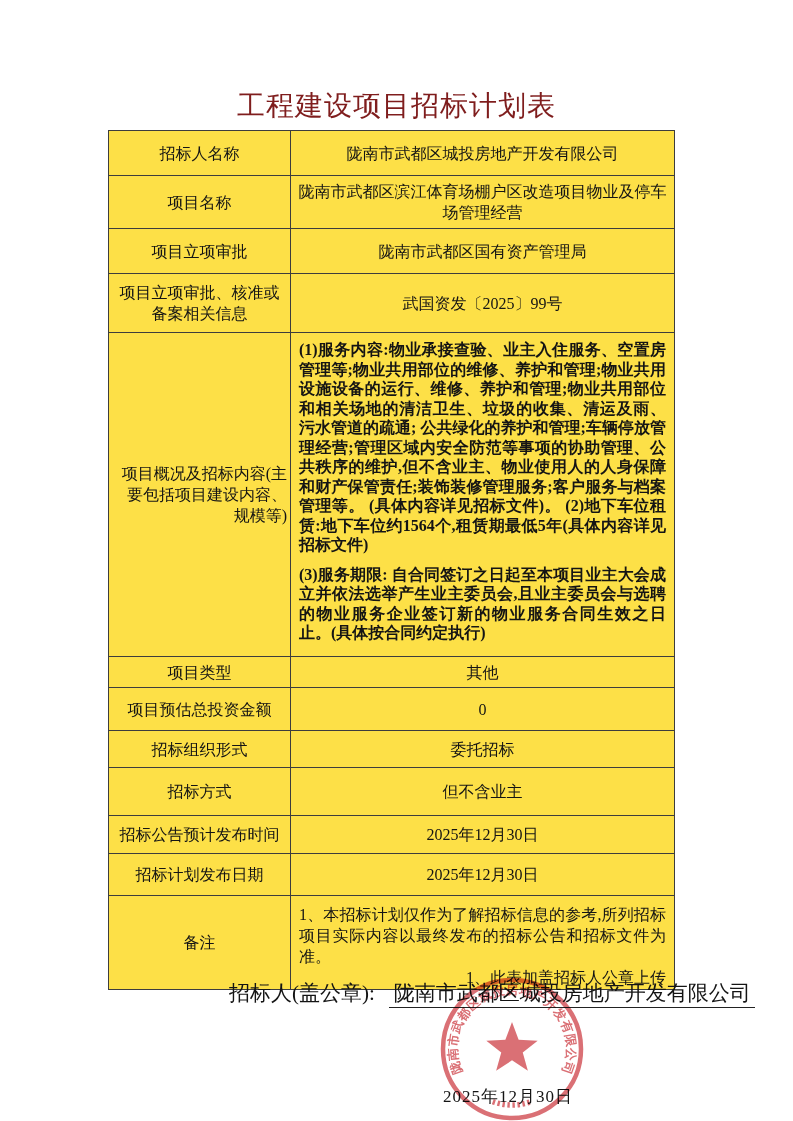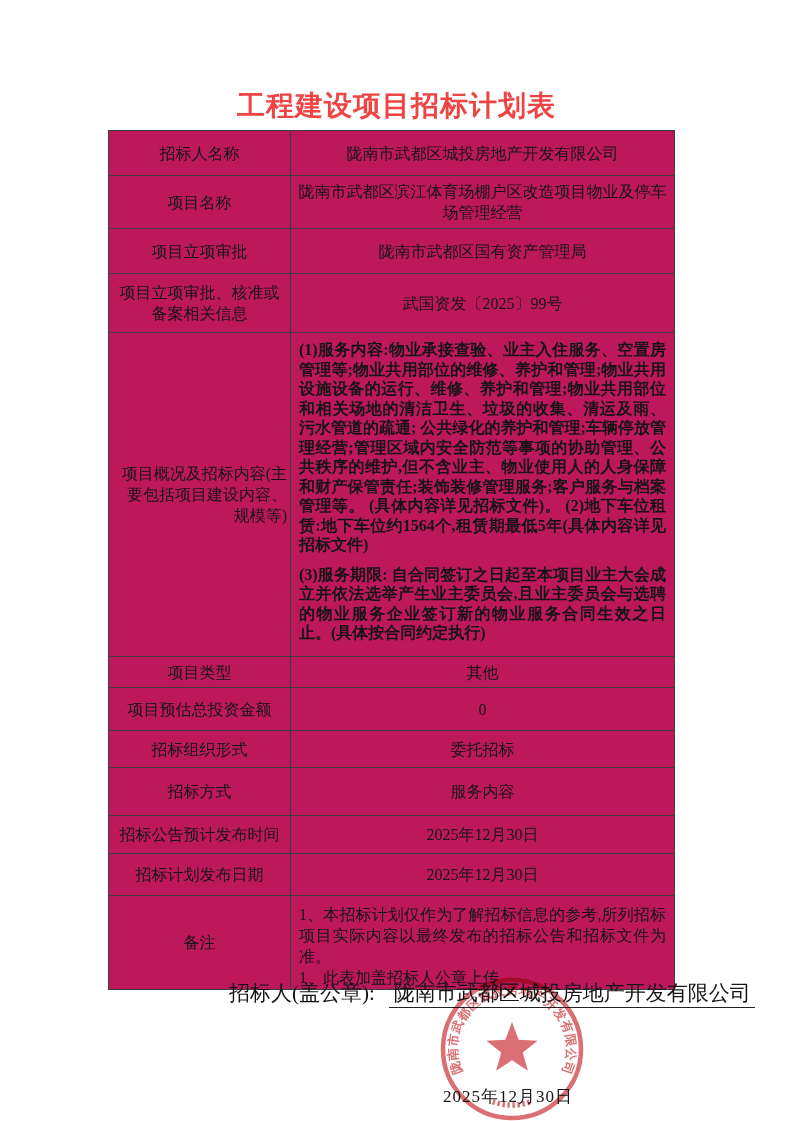--- a/index.html
+++ b/index.html
@@ -3,45 +3,45 @@
 <meta charset="utf-8">
 <style>
   * { margin:0; padding:0; box-sizing:border-box; }
   html,body { background:#ffffff; }
   .page {
     position:relative; width:793px; height:1121px; background:#fff; overflow:hidden;
     font-family:"Liberation Serif","DejaVu Serif",serif; color:#141414;
   }
   .doc-title {
     position:absolute; top:87px; left:0; width:100%;
-    text-align:center; font-size:28px; font-weight:700; letter-spacing:1px; color:#ef4444;
+    text-align:center; font-size:28px; font-weight:400; letter-spacing:1px; color:#7f1d1d;
   }
   .tbl {
     position:absolute; left:108px; top:130px; width:567px;
-    border:1px solid #3d3d3d; background:#be185d;
+    border:1px solid #3d3d3d; background:#fde047;
   }
   .row { display:flex; border-bottom:1px solid #3d3d3d; }
   .row:last-child { border-bottom:none; }
   .lc {
     width:182px; flex:0 0 182px; border-right:1px solid #3d3d3d;
     display:flex; align-items:center; justify-content:center;
     text-align:center; font-size:16px; line-height:21px; padding:2px 4px;
   }
   .lc.left { justify-content:flex-start; text-align:right; padding:2px 3px; }
   .vc {
     flex:1 1 auto; display:flex; align-items:center; justify-content:center;
     text-align:center; font-size:16px; line-height:21px; padding:2px 6px;
   }
   .vc.paras {
     flex-direction:column; align-items:stretch; justify-content:flex-start;
     text-align:justify; padding:7px 8px; line-height:19.5px;font-weight:bold;
   }
   .vc.paras .p + .p { margin-top:10px; }
   .vc.notes {
-    flex-direction:column; align-items:flex-start; justify-content:flex-start;
+    flex-direction:column; align-items:flex-end; justify-content:flex-start;
     text-align:justify; padding:8px; line-height:21px;
   }
   .r0{height:45px}.r1{height:53px}.r2{height:45px}.r3{height:59px}
   .r4{height:324px}.r5{height:31px}.r6{height:43px}.r7{height:37px}
   .r8{height:48px}.r9{height:38px}.r10{height:42px}.r11{height:93px}
 
   .signer { position:absolute; left:229px; top:979px; font-size:21px; white-space:nowrap; }
   .signer .gap { display:inline-block; width:14px; }
   .signer .company { border-bottom:1.5px solid #222; padding:0 4px 2px 5px; }
   .sign-date { position:absolute; left:443px; top:1085px; font-size:17px; letter-spacing:1px; }
@@ -99,21 +99,21 @@
       <div class="vc">0</div>
     </div>
 
     <div class="row r7">
       <div class="lc">招标组织形式</div>
       <div class="vc">委托招标</div>
     </div>
 
     <div class="row r8">
       <div class="lc">招标方式</div>
-      <div class="vc">服务内容</div>
+      <div class="vc">但不含业主</div>
     </div>
 
     <div class="row r9">
       <div class="lc">招标公告预计发布时间</div>
       <div class="vc">2025年12月30日</div>
     </div>
 
     <div class="row r10">
       <div class="lc">招标计划发布日期</div>
       <div class="vc">2025年12月30日</div>

